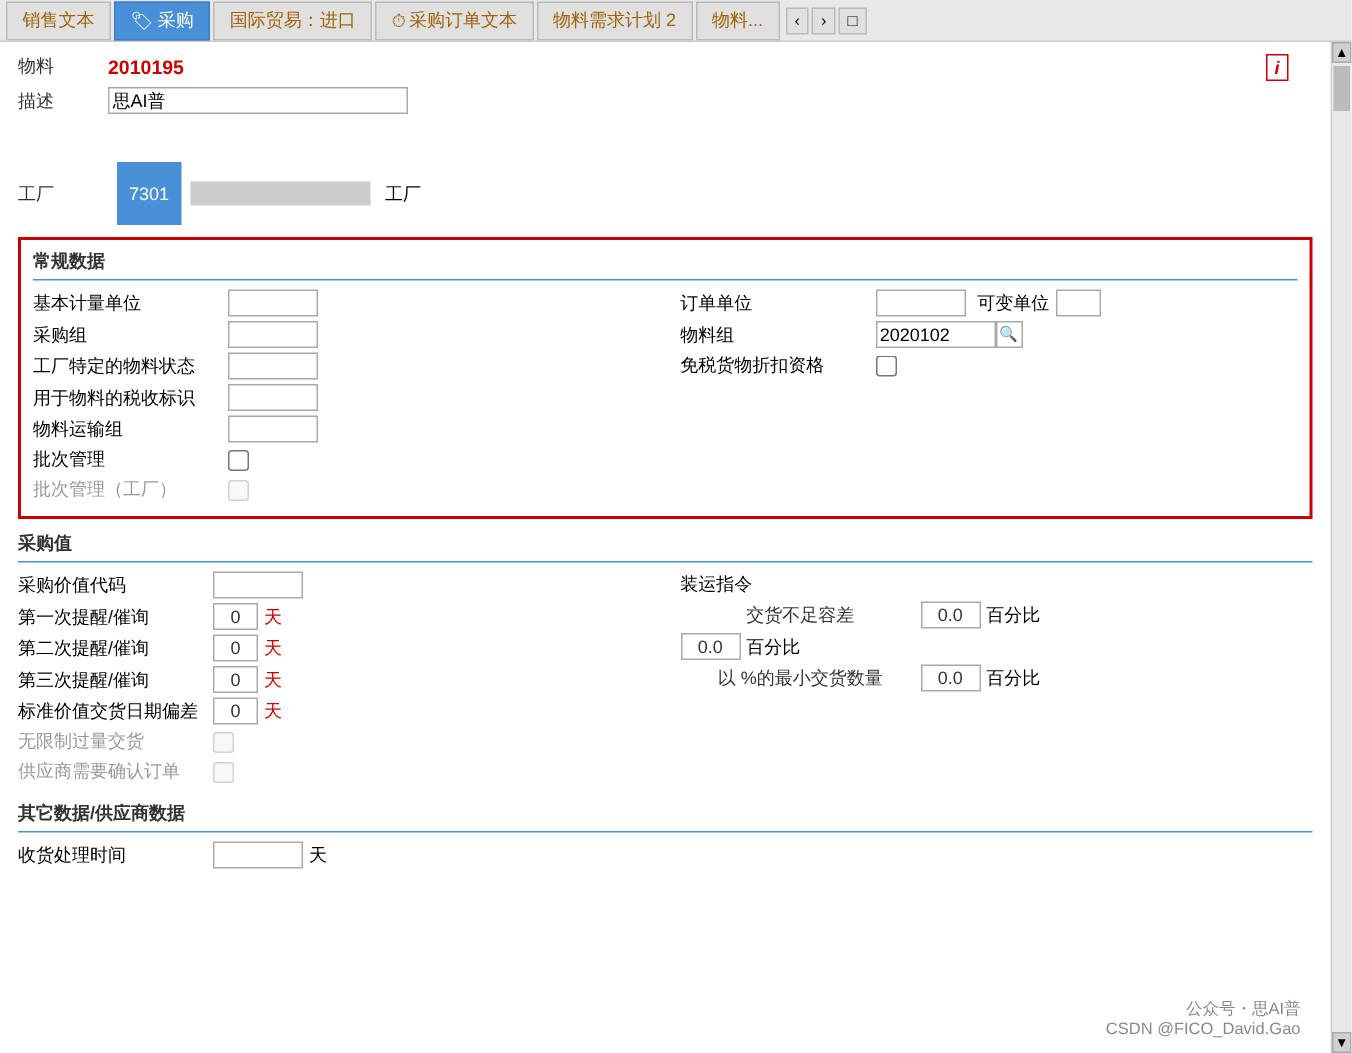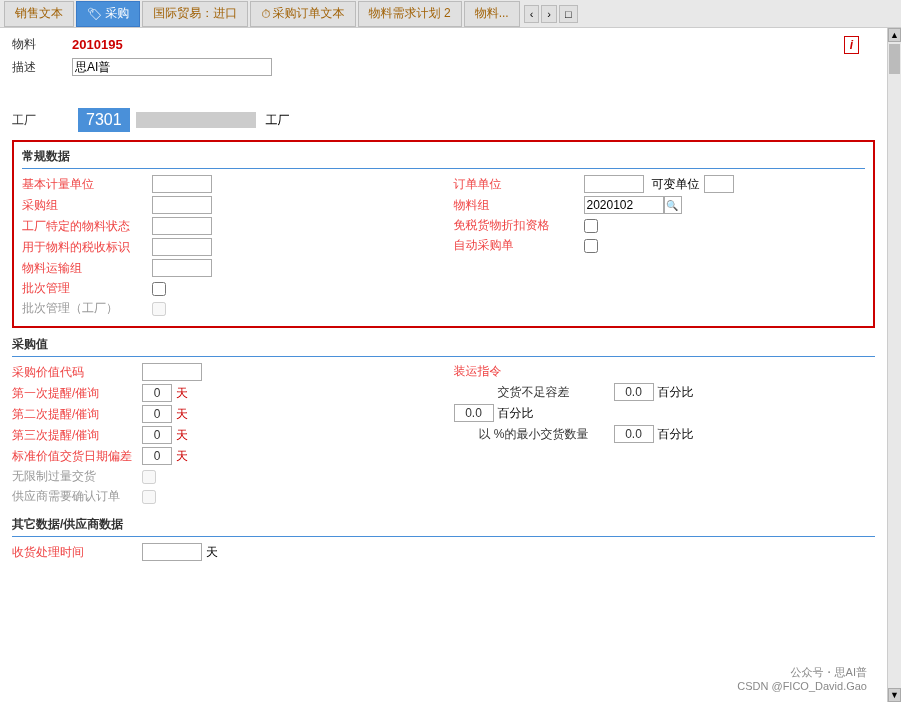--- a/index.html
+++ b/index.html
@@ -109,21 +109,21 @@
       padding-bottom: 3px;
     }
     .form-row {
       display: flex;
       align-items: center;
       margin-bottom: 3px;
     }
     .form-label {
       width: 130px;
       font-size: 12px;
-      color: #ef4444;
+      color: #000000;
       flex-shrink: 0;
     }
     .form-label-long {
       width: 160px;
       font-size: 12px;
       color: #333;
       flex-shrink: 0;
       text-align: center;
     }
     .form-input {
@@ -243,21 +243,21 @@
         <div style="position:absolute; right:16px; top:0;">
           <button class="info-btn" style="font-style:italic; font-weight:bold;">i</button>
         </div>
       </div>
       <div class="header-field">
         <span class="header-label">描述</span>
         <input type="text" class="form-input-long" style="width: 200px;" value="思AI普">
       </div>
       <div class="header-field plant-field">
         <span class="header-label">工厂</span>
-        <span style="background:#4a90d9; color:white; padding:3px 8px; font-size:16px;">7301</span>
+        <span style="background:#4a90d9; color:white; padding:14px 8px; font-size:12px;">7301</span>
         <span class="plant-name-blur"></span>
         <span style="margin-left:4px;">工厂</span>
       </div>
     </div>
 
     <div class="section-box">
       <div class="section-title">常规数据</div>
       <div style="display:grid; grid-template-columns:1fr 1fr; gap:0 20px;">
 
         <div>
@@ -298,24 +298,20 @@
             <span style="margin-left:8px; font-size:12px;">可变单位</span>
             <input type="text" class="form-input" style="width: 30px; margin-left: 4px;">
           </div>
           <div class="form-row">
             <span class="form-label">物料组</span>
             <input type="text" class="form-input-value" value="2020102" style="">
             <button class="search-btn">🔍</button>
           </div>
           <div class="form-row">
             <span class="form-label">免税货物折扣资格</span>
-            <input type="checkbox" class="checkbox-input" style="">
-          </div>
-          <div class="form-row">
-            <span class="form-label">自动采购单</span>
             <input type="checkbox" class="checkbox-input" style="">
           </div>
         </div>
       </div>
     </div>
 
     <div class="section-plain">
       <div class="section-title-blue">采购值</div>
       <div style="display:grid; grid-template-columns:1fr 1fr; gap:0 20px;">
 

